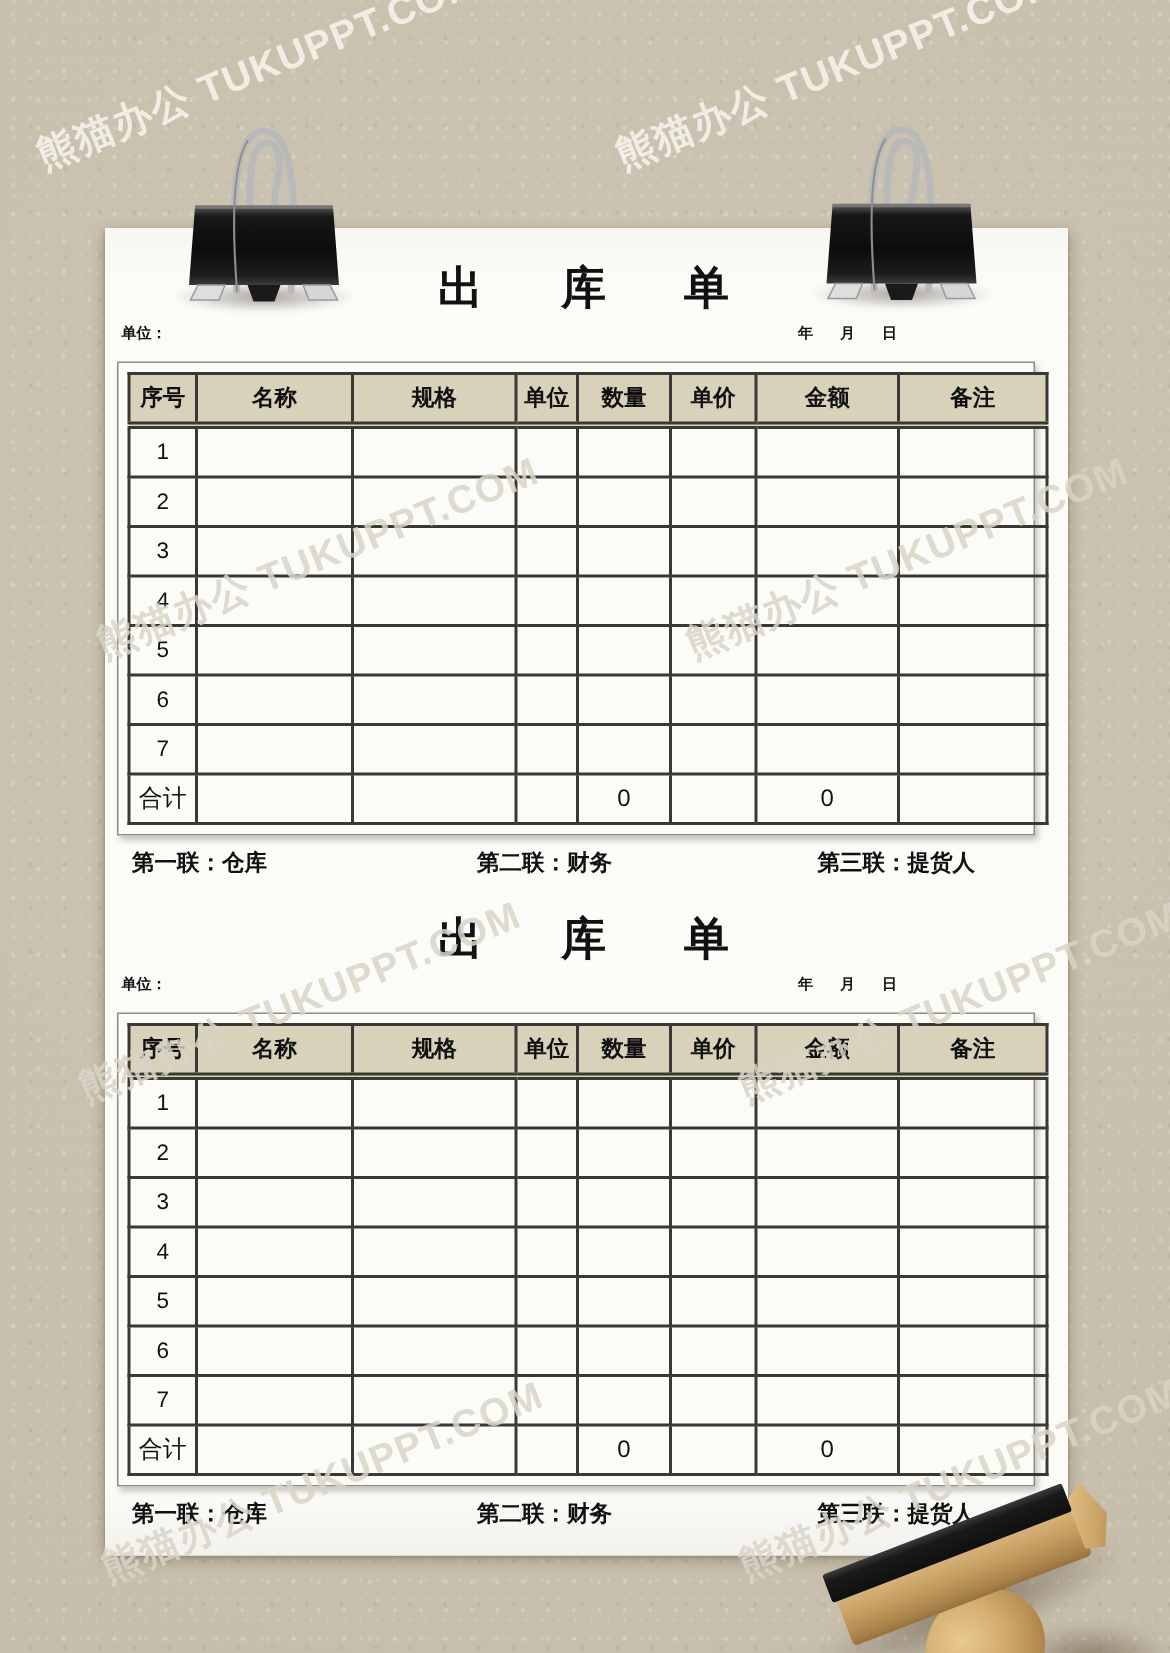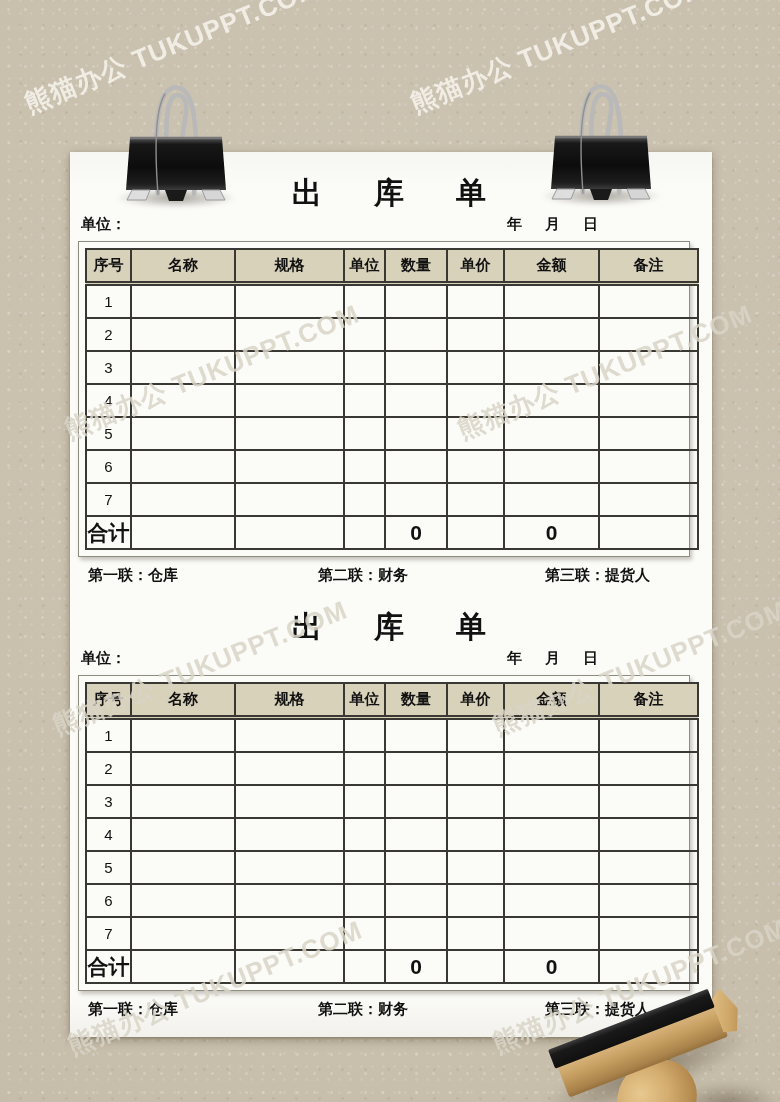--- a/index.html
+++ b/index.html
@@ -18,32 +18,32 @@
     background-position:0 0, 9px 11px, 4px 7px;}
   .paper{
     position:absolute;left:70px;top:152px;width:642px;height:885px;z-index:1;
     background:linear-gradient(180deg,#f6f6f3 0%,#fbfbf8 4%,#fbfbf8 95%,#f2f1ec 100%);
     box-shadow:0 3px 9px rgba(70,58,38,.38), 0 1px 2px rgba(70,58,38,.3);
   }
   .form{position:absolute;left:8px;width:622px;z-index:3;}
   .f1{top:25px;} .f2{top:459px;}
   .form-title{margin:0;text-align:center;font-size:30px;line-height:32px;font-weight:bold;
     letter-spacing:52px;padding-left:52px;white-space:nowrap;}
-  .meta{position:relative;height:20px;margin-top:6px;font-size:15px;font-weight:bold;}
+  .meta{position:relative;height:20px;margin-top:6px;font-size:10px;font-weight:bold;}
   .meta .unit{position:absolute;left:3px;top:0;}
   .meta .date{position:absolute;right:98px;top:0;letter-spacing:4px;white-space:nowrap;}
   .twrap{margin-top:6px;width:612px;border:1px solid #8f8d82;padding:6px;
     box-shadow:2px 3px 4px rgba(60,50,30,.28);background:transparent;box-sizing:border-box;}
   table{border-collapse:collapse;table-layout:fixed;width:100%;border:2px solid #3a3833;background:transparent;}
   col.c1{width:45px;} col.c2{width:104px;} col.c3{width:109px;} col.c4{width:41px;}
   col.c5{width:62px;} col.c6{width:57px;} col.c7{width:95px;} col.c8{width:99px;}
   th{height:31px;background:#d9d2bb;font-size:15px;font-weight:bold;
      border:2px solid #3a3833;border-bottom:5px double #3a3833;padding:0;}
   td{height:31px;border:2px solid #3a3833;padding:0;text-align:center;font-size:15px;background:transparent;}
-  tr.total td{font-weight:bold;font-size:21px;}
+  tr.total td{font-weight:normal;font-size:16px;}
   .footer{position:relative;height:20px;margin-top:9px;font-size:15px;font-weight:bold;text-decoration:underline;}
   .footer .fc1{position:absolute;left:10px;white-space:nowrap;}
   .footer .fc2{position:absolute;left:240px;white-space:nowrap;}
   .footer .fc3{position:absolute;left:467px;white-space:nowrap;}
   
   .wm{position:absolute;z-index:2;font-size:26px;font-weight:bold;letter-spacing:1px;
     white-space:nowrap;transform:translate(-50%,-50%) rotate(-22deg);
     color:rgba(216,211,199,.85);pointer-events:none;}
   .wm.bright{color:rgba(250,248,243,.8);}
   

